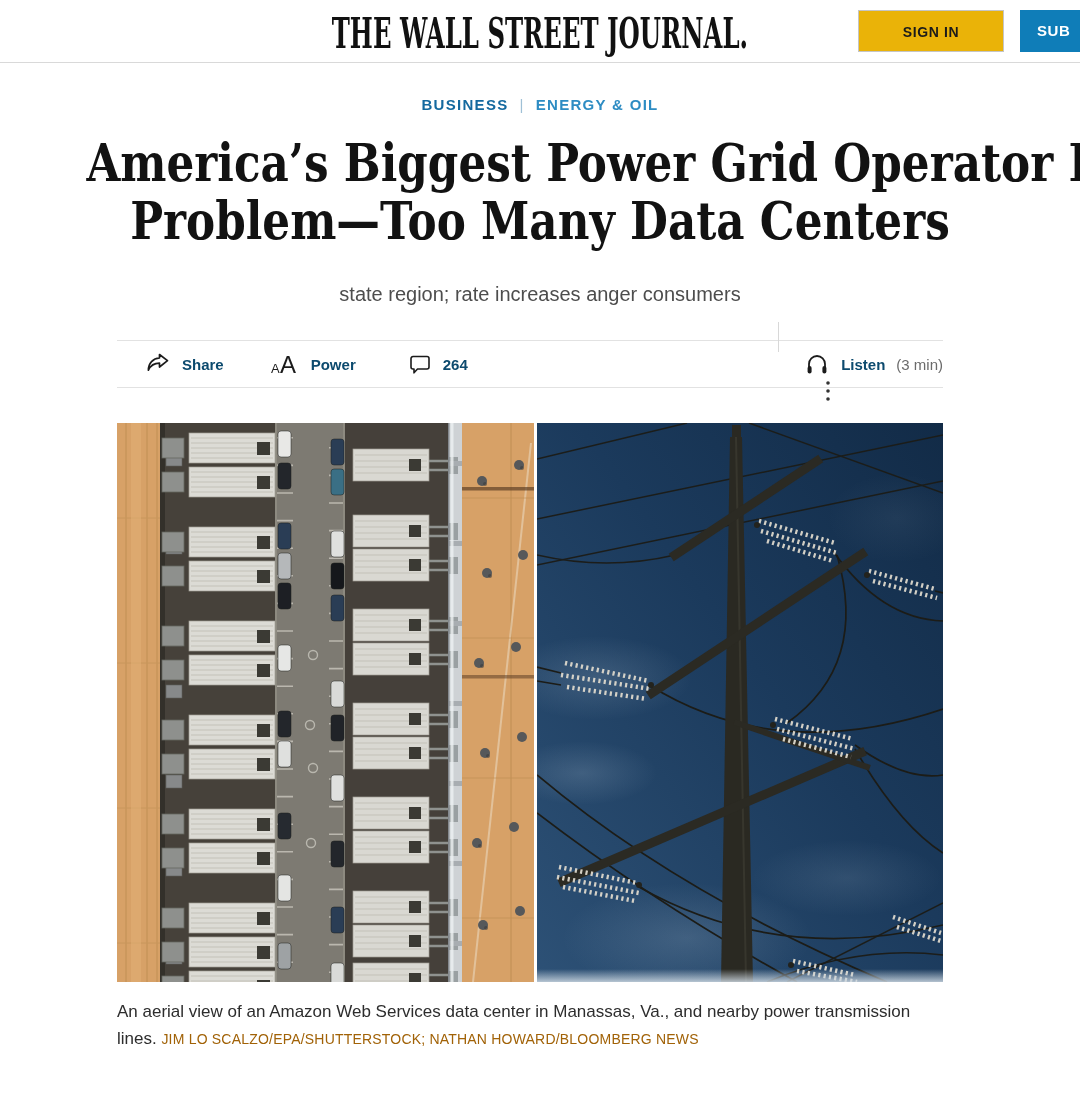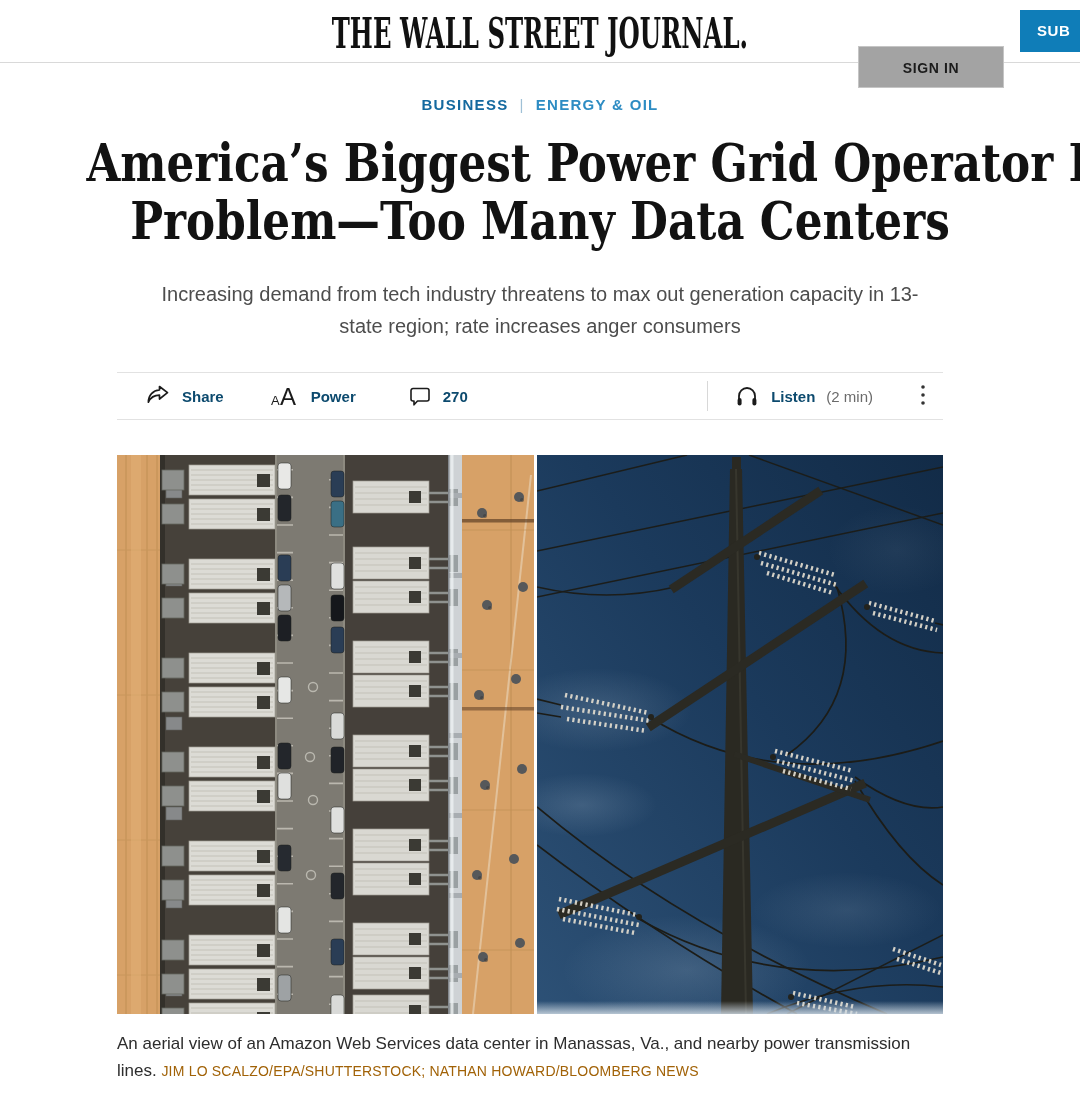--- a/index.html
+++ b/index.html
@@ -10,23 +10,23 @@
   
   .header{position:relative;height:62px;background:#fff;border-bottom:1px solid #d9d9d9;}
   .masthead-wrap{position:absolute;left:0;right:0;top:9px;text-align:center;}
   .masthead{
     display:inline-block;font-family:"DejaVu Serif",serif;font-weight:700;
     font-size:42px;color:#111;transform:scaleX(0.58);transform-origin:center;
     white-space:nowrap;letter-spacing:0px;cursor:pointer;
   }
   .signin-btn{
     position:absolute;top:10px;right:76px;width:146px;height:42px;
-    background:#a3a3a3;border:1px solid #c5c5c5;color:#1b1b1b;
+    background:#eab308;border:1px solid #c5c5c5;color:#1b1b1b;
     font-size:14px;font-weight:700;letter-spacing:.6px;text-align:center;
-    line-height:42px;cursor:pointer;box-sizing:border-box;margin-top:36px;
+    line-height:42px;cursor:pointer;box-sizing:border-box;
   }
   .subscribe-btn{
     position:absolute;top:10px;left:1020px;width:200px;height:42px;
     background:#0f7db8;border:none;color:#fff;font-size:15px;font-weight:700;
     letter-spacing:.6px;line-height:42px;padding-left:17px;cursor:pointer;
     box-sizing:border-box;
   }
   
   .breadcrumb{margin-top:33px;display:flex;justify-content:center;align-items:center;
     gap:11px;font-size:15px;font-weight:700;letter-spacing:1.3px;line-height:18px;}
@@ -45,21 +45,21 @@
   .toolbar{
     margin:30px 0 0 117px;width:826px;height:48px;box-sizing:border-box;
     border-top:1px solid #e2e2e2;border-bottom:1px solid #e2e2e2;
     display:flex;align-items:center;
   }
   .tb-item{display:flex;align-items:center;gap:11px;cursor:pointer;}
   .tb-item .lbl{font-size:15px;font-weight:700;color:#0c4a6e;}
   .tb-share{margin-left:28px;}
   .tb-resize{margin-left:46px;}
   .tb-comments{margin-left:52px;}
-  .tb-right{margin-left:auto;display:flex;}
+  .tb-right{margin-left:auto;display:flex;flex-direction:column;}
   .tb-divider{width:1px;height:30px;background:#d8d8d8;}
   .tb-listen{margin-left:26px;}
   .tb-duration{font-size:15px;color:#6b6b6b;font-weight:400;}
   .tb-kebab{margin-left:44px;margin-right:14px;cursor:pointer;display:flex;align-items:center;}
   .icon{display:block;}
   
   .figure{margin:35px 0 0 117px;width:826px;display:flex;gap:3px;}
   .figure svg{display:block;}
   .caption{margin:16px 117px 0 117px;width:826px;font-size:17px;line-height:27px;color:#2d2d2d;}
   .credits{font-size:14px;color:#a16207;letter-spacing:.2px;}
@@ -80,21 +80,20 @@
   <span class="crumb-divider">|</span>
   <span class="crumb-subsection">ENERGY &amp; OIL</span>
 </div>
 
 <h1 class="headline" style="margin-bottom:0;">
   <span class="hline">America’s Biggest Power Grid Operator Has an AI</span>
   <span class="hline">Problem—Too Many Data Centers</span>
 </h1>
 
 <div class="standfirst">
-  <span class="sline">Increasing demand from tech industry threatens to max out generation capacity in 13-</span>
   <span class="sline">state region; rate increases anger consumers</span>
 </div>
 
 <div class="toolbar">
   <div class="tb-item tb-share">
     <svg class="icon" width="26" height="24" viewBox="0 0 26 24">
       <path d="M14.5 6 L14.5 2.5 L22.5 8.7 L14.5 15 L14.5 11.2 C9 11.2 5.5 13.6 3.4 18.2 C3.4 11 8 6.4 14.5 6 Z" fill="none" stroke="#1b1b1b" stroke-width="1.7" stroke-linejoin="round"></path>
     </svg>
     <span class="lbl">Share</span>
   </div>
@@ -102,32 +101,32 @@
     <svg class="icon" width="30" height="26" viewBox="0 0 30 26">
       <text x="1" y="22" font-family="Liberation Sans, sans-serif" font-size="13" fill="#1b1b1b">A</text>
       <text x="10" y="22" font-family="Liberation Sans, sans-serif" font-size="24" fill="#1b1b1b">A</text>
     </svg>
     <span class="lbl">Power</span>
   </div>
   <div class="tb-item tb-comments">
     <svg class="icon" width="24" height="23" viewBox="0 0 24 23">      
         <path d="M5 3.5 h14 a2 2 0 0 1 2 2 v8.5 a2 2 0 0 1 -2 2 h-9.5 L6 19.8 V16 H5 a2 2 0 0 1 -2 -2 V5.5 a2 2 0 0 1 2 -2 Z" fill="none" stroke="#1b1b1b" stroke-width="1.6" stroke-linejoin="round"></path>
     </svg>
-    <span class="lbl">270</span>
+    <span class="lbl">264</span>
   </div>
   <div class="tb-right">
     <div class="tb-divider"></div>
     <div class="tb-item tb-listen">
       <svg class="icon" width="26" height="25" viewBox="0 0 26 25">
         <path d="M5 16 v-4 a8 8 0 0 1 16 0 v4" fill="none" stroke="#1b1b1b" stroke-width="1.8"></path>
         <rect x="3.6" y="14" width="4" height="7.5" rx="2" fill="#1b1b1b"></rect>
         <rect x="18.4" y="14" width="4" height="7.5" rx="2" fill="#1b1b1b"></rect>
       </svg>
       <span class="lbl">Listen</span>
-      <span class="tb-duration">(2 min)</span>
+      <span class="tb-duration">(3 min)</span>
     </div>
     <div class="tb-kebab">
       <svg class="icon" width="12" height="30" viewBox="0 0 12 30">
         <circle cx="6" cy="6" r="1.8" fill="#333"></circle>
         <circle cx="6" cy="14" r="1.8" fill="#333"></circle>
         <circle cx="6" cy="22" r="1.8" fill="#333"></circle>
       </svg>
     </div>
   </div>
 </div>

